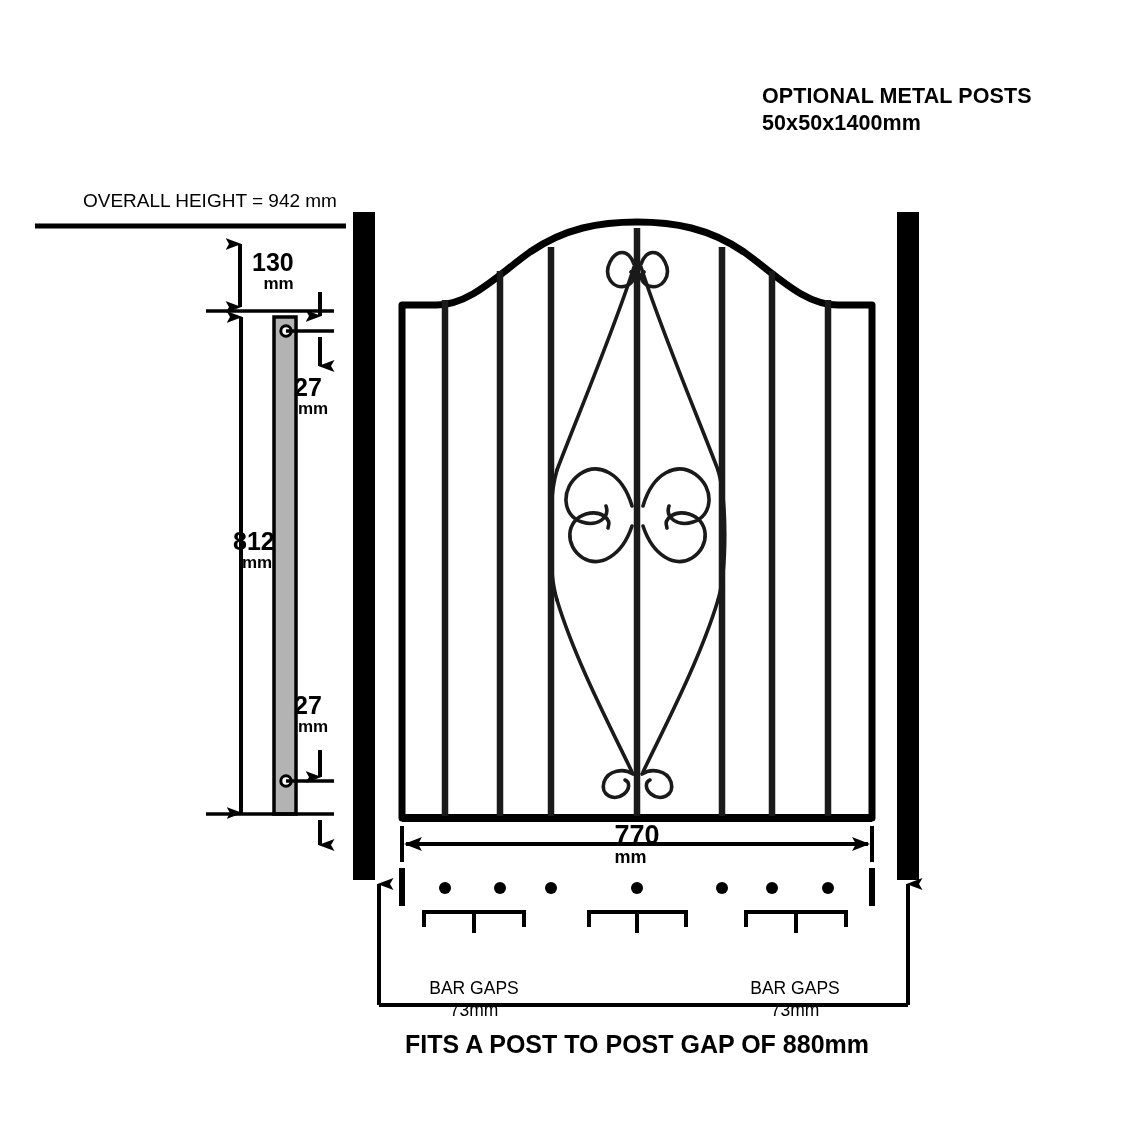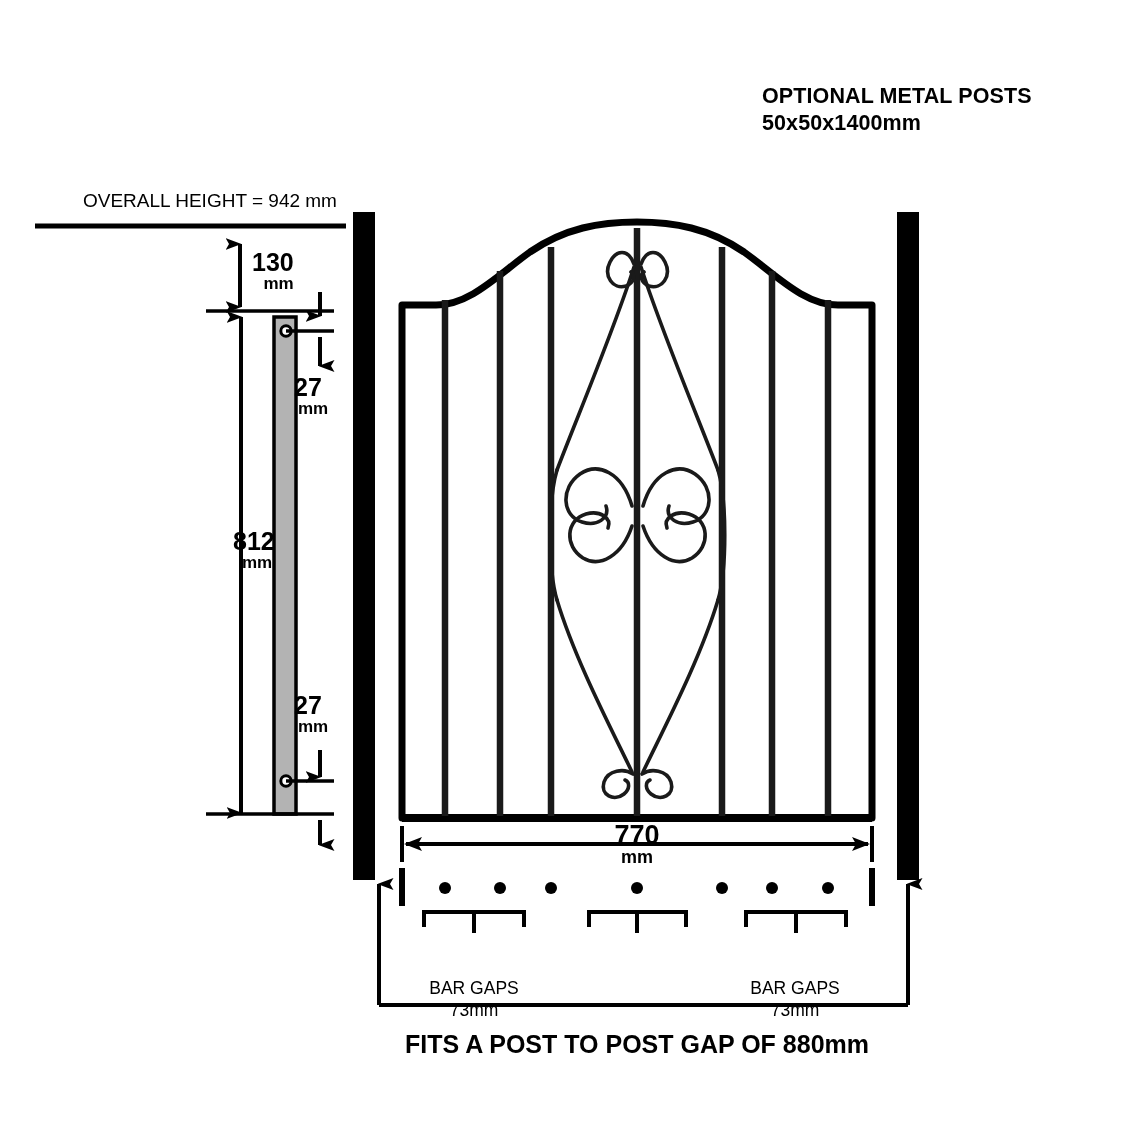--- a/index.html
+++ b/index.html
@@ -31,21 +31,21 @@
   .lbl {
     position: absolute;
     white-space: nowrap;
     line-height: 1.12;
     font-family: "Liberation Sans", sans-serif;
   }
   .b {
     font-weight: bold;
   }
   .ctr {
-    text-align: center;
+    text-align: left;
     transform: translateX(-50%);
   }
   #note-optional {
     left: 762px;
     top: 84px;
     font-size: 21.5px;
     font-weight: bold;
     letter-spacing: 0.1px;
   }
   #note-optional div { margin-bottom: 3px; }

